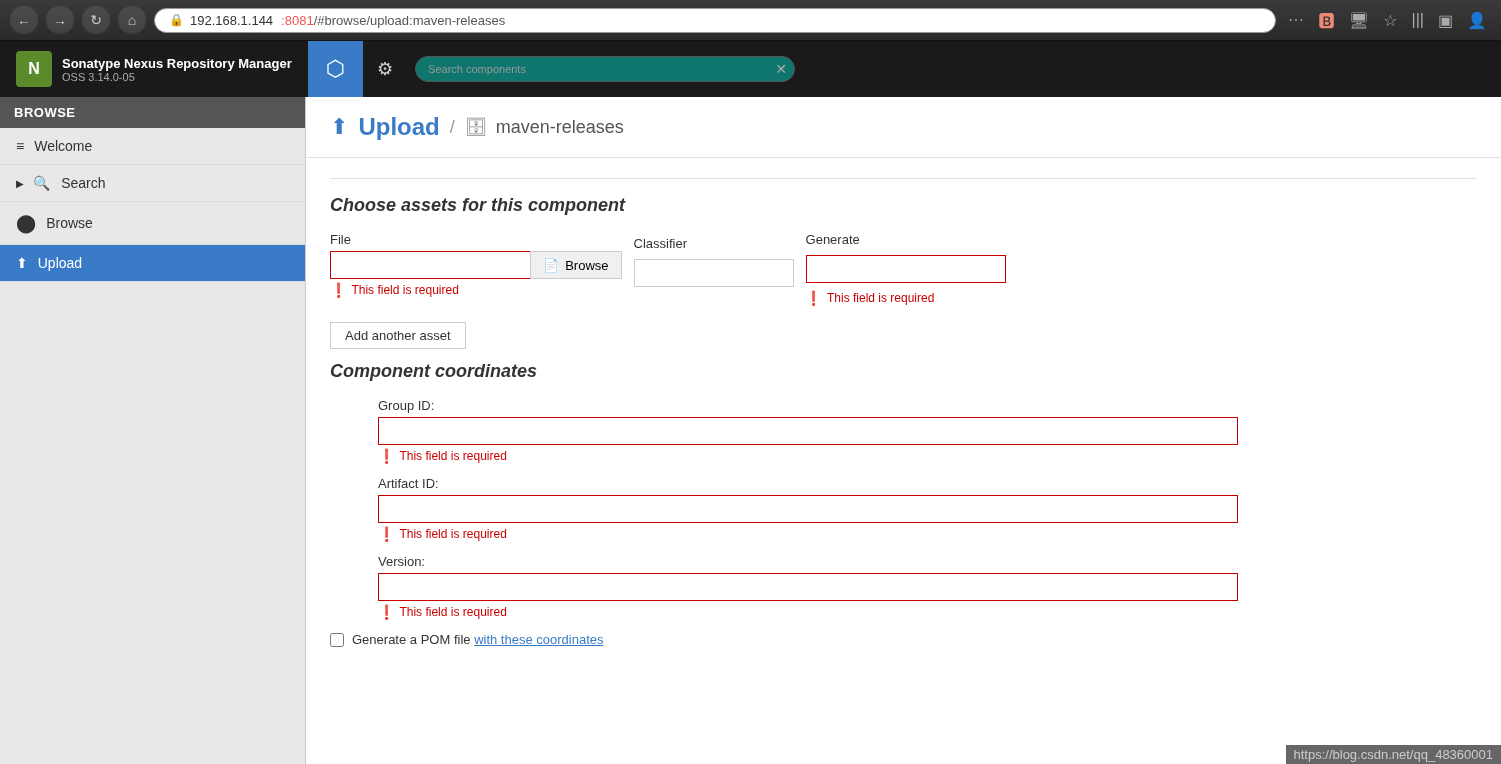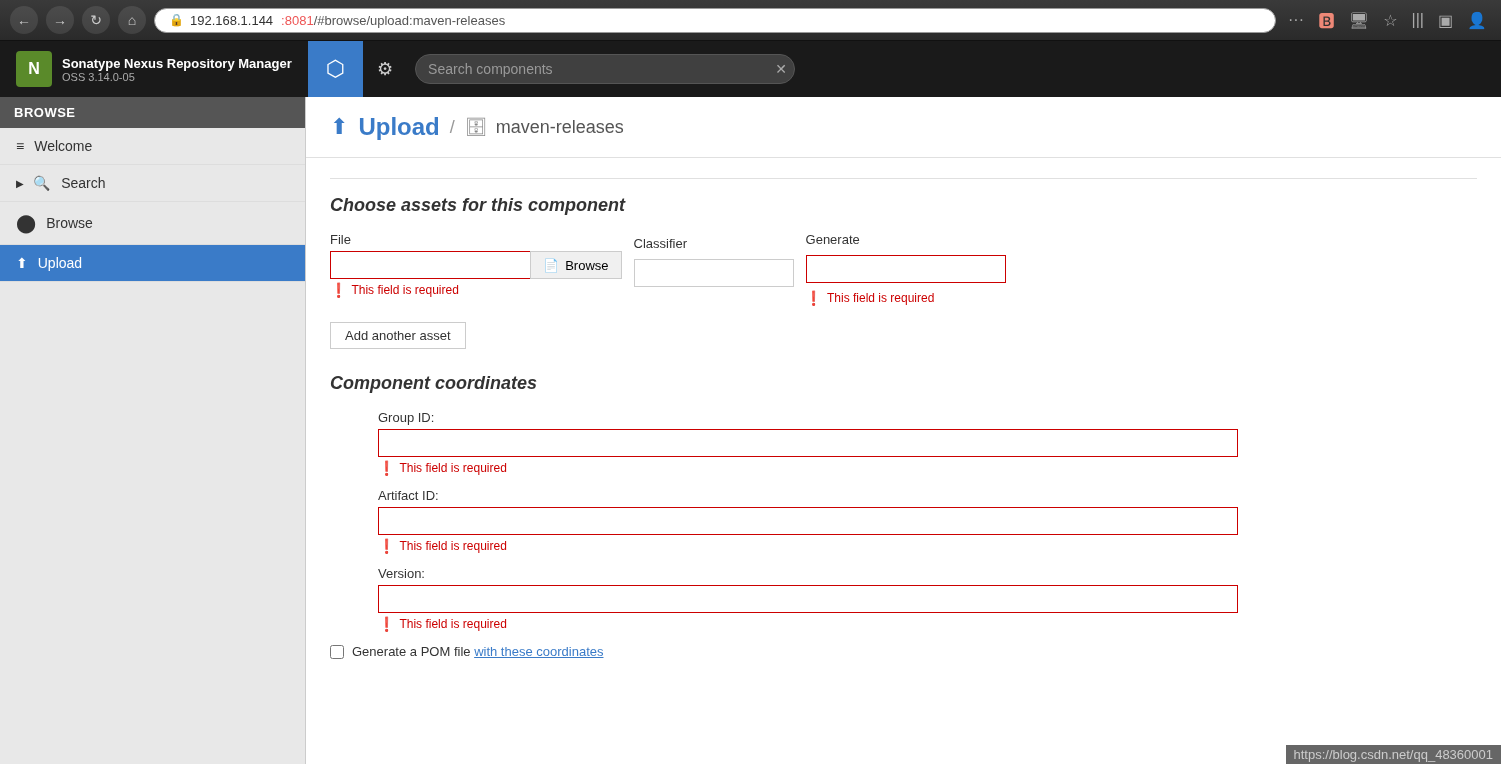--- a/index.html
+++ b/index.html
@@ -98,23 +98,23 @@
     .search-components-bar {
       flex: 1;
       max-width: 380px;
       margin-left: 8px;
     }
     .search-components-bar input {
       width: 100%;
       padding: 6px 30px 6px 12px;
       border-radius: 20px;
       border: 1px solid #555;
-      background: #404040;
+      background: #0f766e;
       color: #ccc;
-      font-size: 14px;
+      font-size: 11px;
       outline: none;
     }
     .search-components-bar input::placeholder { color: #999; }
     .search-wrapper {
       position: relative; display: flex; align-items: center;
     }
     .search-clear-btn {
       position: absolute; right: 8px;
       background: none; border: none;
       color: #aaa; cursor: pointer; font-size: 14px;
@@ -266,21 +266,21 @@
       margin-top: 8px;
       padding: 5px 14px;
       border: 1px solid #ccc;
       background: white;
       cursor: pointer;
       font-size: 13px;
       color: #333;
     }
 
     .component-coords {
-      margin-top: 24px;
+      margin-top: 12px;
     }
 
     .coord-field {
       margin-bottom: 12px;
       padding-left: 48px;
     }
     .coord-label {
       font-size: 13px;
       color: #333;
       margin-bottom: 4px;

